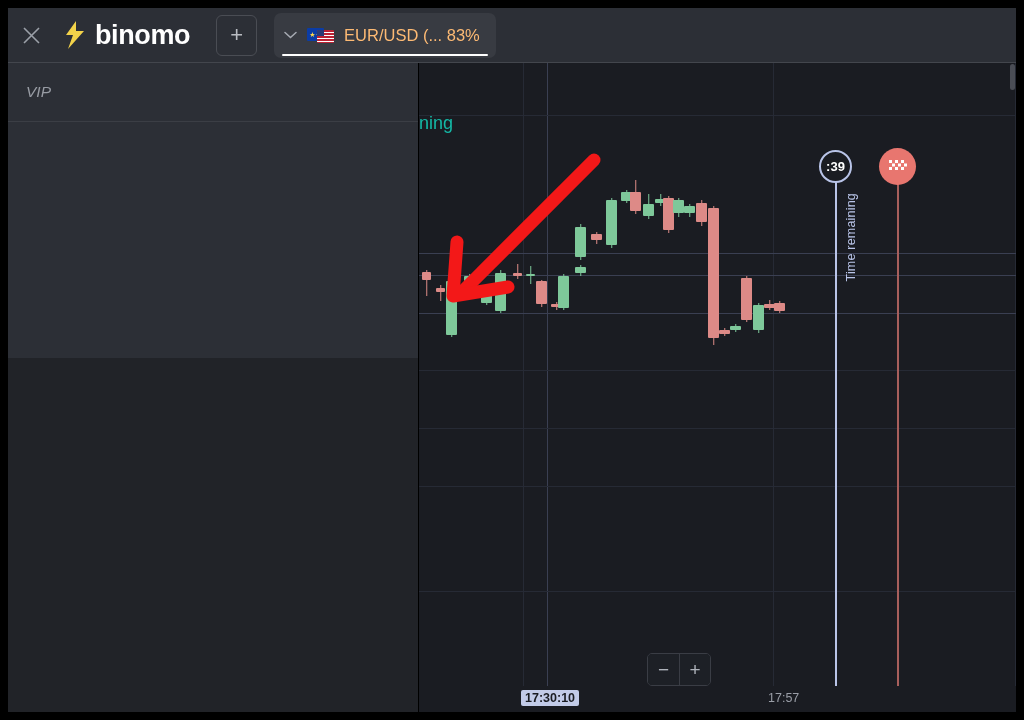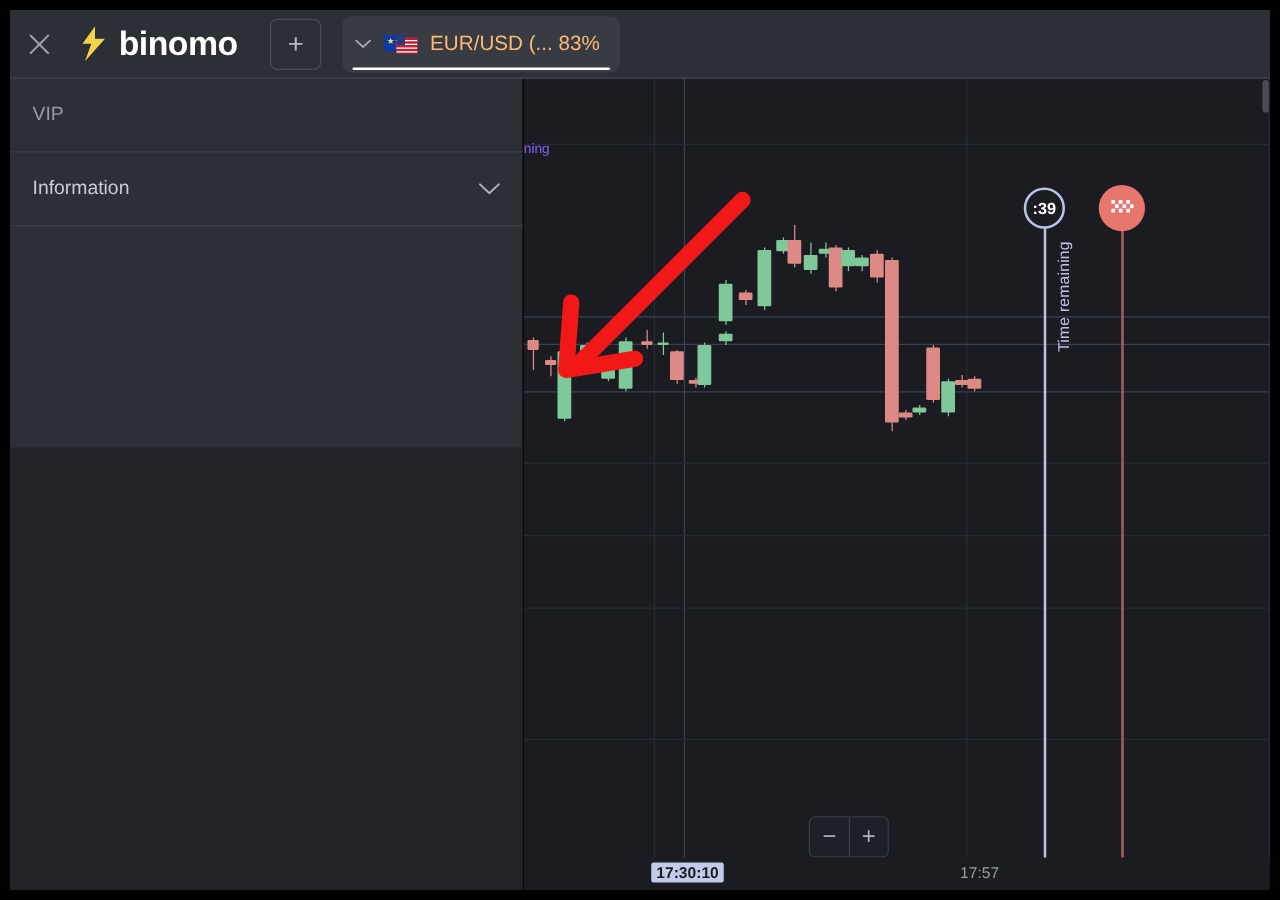--- a/index.html
+++ b/index.html
@@ -107,22 +107,22 @@
   }
   .grid-v, .grid-h {
     position: absolute; background: #3a3f52;
   }
   .grid-v { width: 1px; top: 0; bottom: 0; }
   .grid-h { height: 1px; left: 0; right: 0; }
   .grid-soft { background: #262a35; }
 
   .ghost-text {
     position: absolute;
-    color: #8b5cf6;
-    font-size: 11px;
+    color: #14b8a6;
+    font-size: 18px;
   }
 
   .candle { position: absolute; }
   .candle .wick { position: absolute; left: 50%; width: 1.5px; transform: translateX(-50%); }
   .candle .body { position: absolute; left: 0; width: 100%; border-radius: 1px; }
 
   
   .marker-line {
     position: absolute; width: 1.5px; top: 0;
   }
@@ -206,21 +206,21 @@
     position: relative;
     height: 59px;
     display: flex; align-items: center;
     padding: 0 18px;
     border-bottom: 1px solid #3b3e45;
     cursor: pointer;
   }
   .side-row .label {
     color: #c9ccd2; font-size: 15.5px;
   }
-  .side-row.vip .label { color: #989ca4; }
+  .side-row.vip .label { color: #989ca4; font-style: italic; }
   .side-row .chev { margin-left: auto; display: flex; }
   .sidebar-fill {
     position: absolute; left:0; right:0;
     top: 295px; bottom: 0;
     background: #212328;
   }
 
   
   .scroll-hint {
     position: absolute; right: 1px; top: 56px;
@@ -410,28 +410,20 @@
           <div class="tick" style="left: 760px;">17:57</div>
         </div>
     </div>
   </div>
 
   <div class="sidebar">
     <div class="sidebar-fill"></div>
     <div id="side-rows" style="position:relative">
         <div class="side-row vip">
           <span class="label">VIP</span>
-        </div>
-        <div class="side-row">
-          <span class="label">Information</span>
-          <span class="chev">
-            <svg width="17" height="10" viewBox="0 0 17 10">
-              <path d="M1 1.5 L8.5 8.5 L16 1.5" stroke="#b0b4bb" stroke-width="1.6" fill="none" stroke-linecap="round"></path>
-            </svg>
-          </span>
         </div>
       </div>
   </div>
 
   <div class="header">
     <div class="close-btn">
       <svg width="17" height="17" viewBox="0 0 17 17">
         <path d="M1 1 L16 16 M16 1 L1 16" stroke="#9ba0a8" stroke-width="1.6" fill="none"></path>
       </svg>
     </div>

